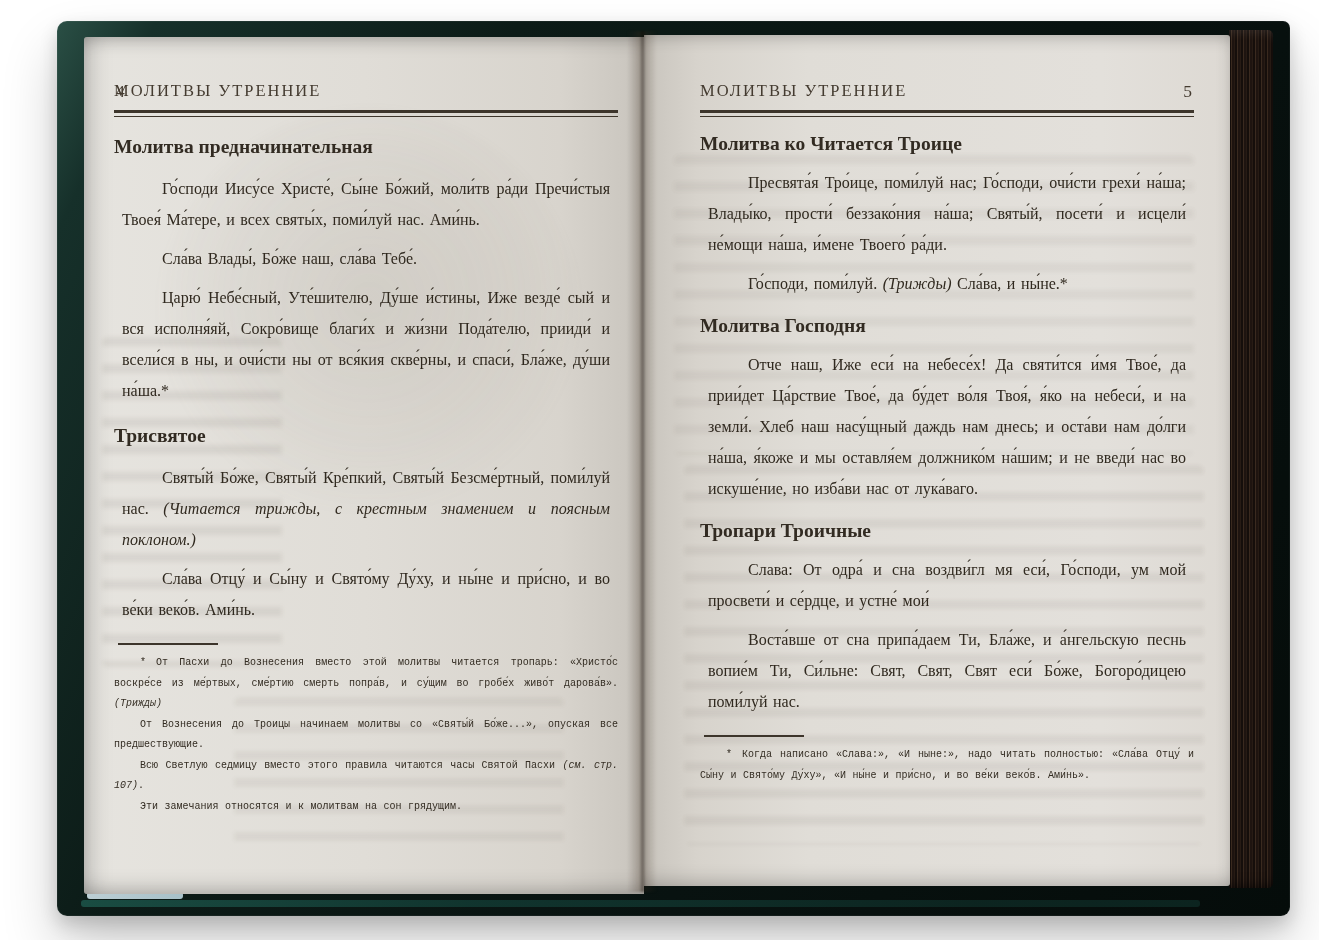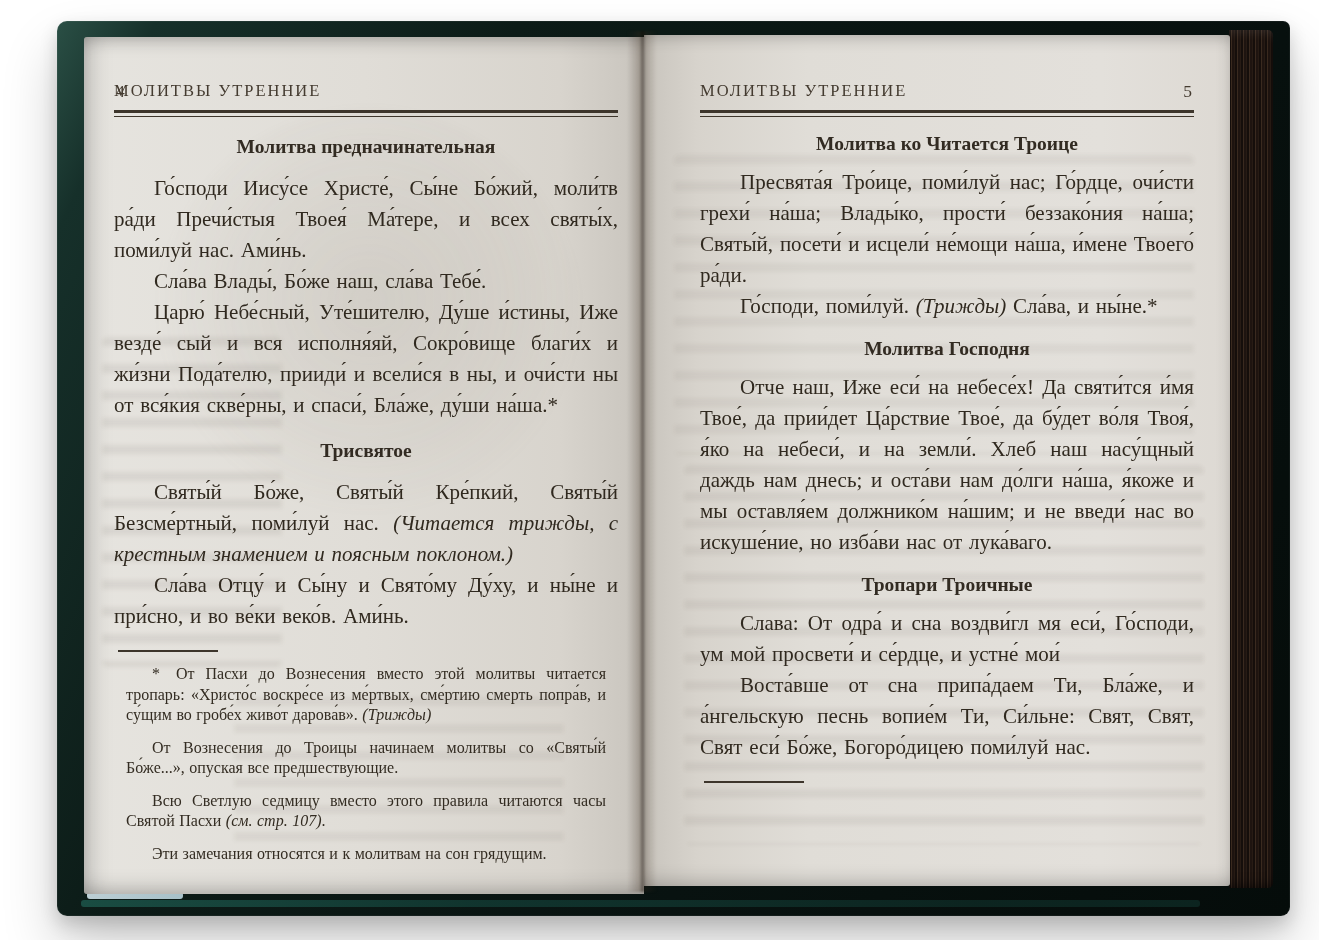--- a/index.html
+++ b/index.html
@@ -57,28 +57,28 @@
   .page.left  .page-inner{padding:44px 26px 0 30px;}
   .page.right .page-inner{padding:46px 36px 0 56px;}
 
   .running-head{position:relative;height:23px;font-size:16.5px;letter-spacing:2px;color:#443b30;}
   .rh-title{position:absolute;left:0;right:0;text-align:left;}
   .pg-num{position:absolute;top:0;font-size:17.5px;letter-spacing:0;}
   .running-head.rh-left  .pg-num{left:2px;}
   .running-head.rh-right .pg-num{right:2px;}
   .head-rule{margin-top:6px;height:3px;border-top:3px solid #3d352b;border-bottom:1.5px solid #3d352b;}
 
-  .heading{font-size:19.5px;font-weight:bold;text-align:center;color:#322b22;margin:19px 0 15px;}
+  .heading{font-size:19.5px;font-weight:bold;color:#322b22;margin:19px 0 15px;}
   .page.right .heading{margin:16px 0 12px;}
-  .para{font-size:21px;line-height:31px;text-align:justify;text-indent:40px;
-        color:#30291f;margin:0;word-spacing:1.5px;}
+  .para{font-size:16px;line-height:31px;text-align:justify;text-indent:40px;
+        color:#30291f;margin:8px;word-spacing:1.5px;}
   .it{font-style:italic;}
   .fn-rule{width:100px;margin:18px 0 8px 4px;border-top:2.5px solid #3d352b;}
-  .fn{font-size:16px;line-height:20.5px;text-align:justify;text-indent:26px;
-      color:#332c22;margin:12px;word-spacing:.5px;}
+  .fn{font-size:10px;line-height:20.5px;text-align:justify;text-indent:26px;
+      color:#332c22;margin:0;word-spacing:.5px;font-family:Liberation Mono, monospace;}
 </style>
 </head>
 <body>
 
 <div class="scene">
   <div class="book">
 
     <div class="fore-edge"></div>
     <div class="cover-bottom-line"></div>
     <div class="endpaper-sliver"></div>
@@ -118,29 +118,30 @@
       <div class="ghost lines gl-right2"></div>
 
       <div class="page-inner">
         <div class="running-head rh-right">
           <span class="rh-title">МОЛИТВЫ УТРЕННИЕ</span>
           <span class="pg-num">5</span>
         </div>
         <div class="head-rule"></div>
 
         <h2 class="heading">Молитва ко Читается Троице</h2>
-        <p class="para">Пресвята́я Тро́ице, поми́луй нас; Го́рдце, очи́сти грехи́ на́ша; Влады́ко, прости́ беззако́ния на́ша; Святы́й, посети́ и исцели́ не́мощи на́ша, и́мене Твоего́ ра́ди.</p>
+        <p class="para">Пресвята́я Тро́ице, поми́луй нас; Го́споди, очи́сти грехи́ на́ша; Влады́ко, прости́ беззако́ния на́ша; Святы́й, посети́ и исцели́ не́мощи на́ша, и́мене Твоего́ ра́ди.</p>
         <p class="para"><span>Го́споди, поми́луй. </span><span class="it">(Трижды)</span><span> Сла́ва, и ны́не.*</span></p>
 
         <h2 class="heading">Молитва Господня</h2>
         <p class="para">Отче наш, Иже еси́ на небесе́х! Да святи́тся и́мя Твое́, да прии́дет Ца́рствие Твое́, да бу́дет во́ля Твоя́, я́ко на небеси́, и на земли́. Хлеб наш насу́щный даждь нам днесь; и оста́ви нам до́лги на́ша, я́коже и мы оставля́ем должнико́м на́шим; и не введи́ нас во искуше́ние, но изба́ви нас от лука́ваго.</p>
 
         <h2 class="heading">Тропари Троичные</h2>
         <p class="para">Слава: От одра́ и сна воздви́гл мя еси́, Го́споди, ум мой просвети́ и се́рдце, и устне́ мои́</p>
         <p class="para">Воста́вше от сна припа́даем Ти, Бла́же, и а́нгельскую песнь вопие́м Ти, Си́льне: Свят, Свят, Свят еси́ Бо́же, Богоро́дицею поми́луй нас.</p>
 
         <div class="fn-rule"></div>
+        <p class="fn">*  Когда написано «Слава:», «И ныне:», надо читать полностью: «Сла́ва Отцу́ и Сы́ну и Свято́му Ду́ху», «И ны́не и при́сно, и во ве́ки веко́в. Ами́нь».</p>
       </div>
     </div>
 
     <div class="gutter"></div>
   </div>
 </div>
 
 </body></html>

